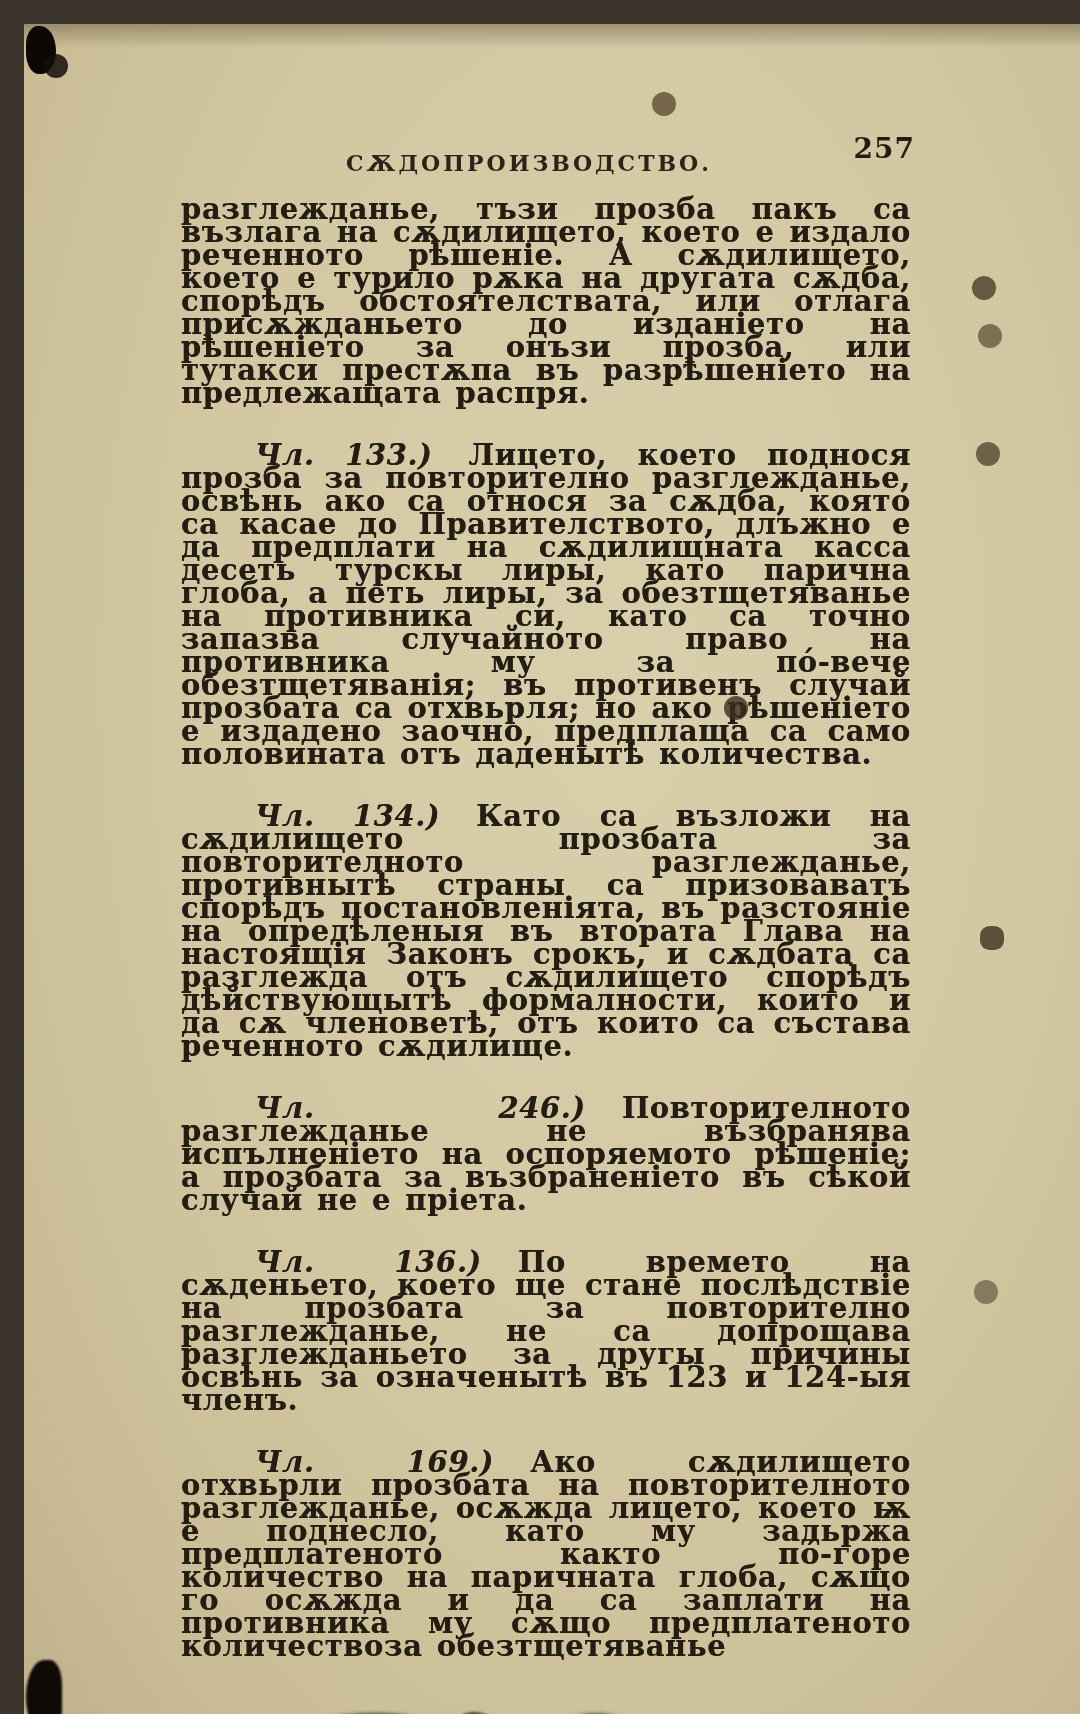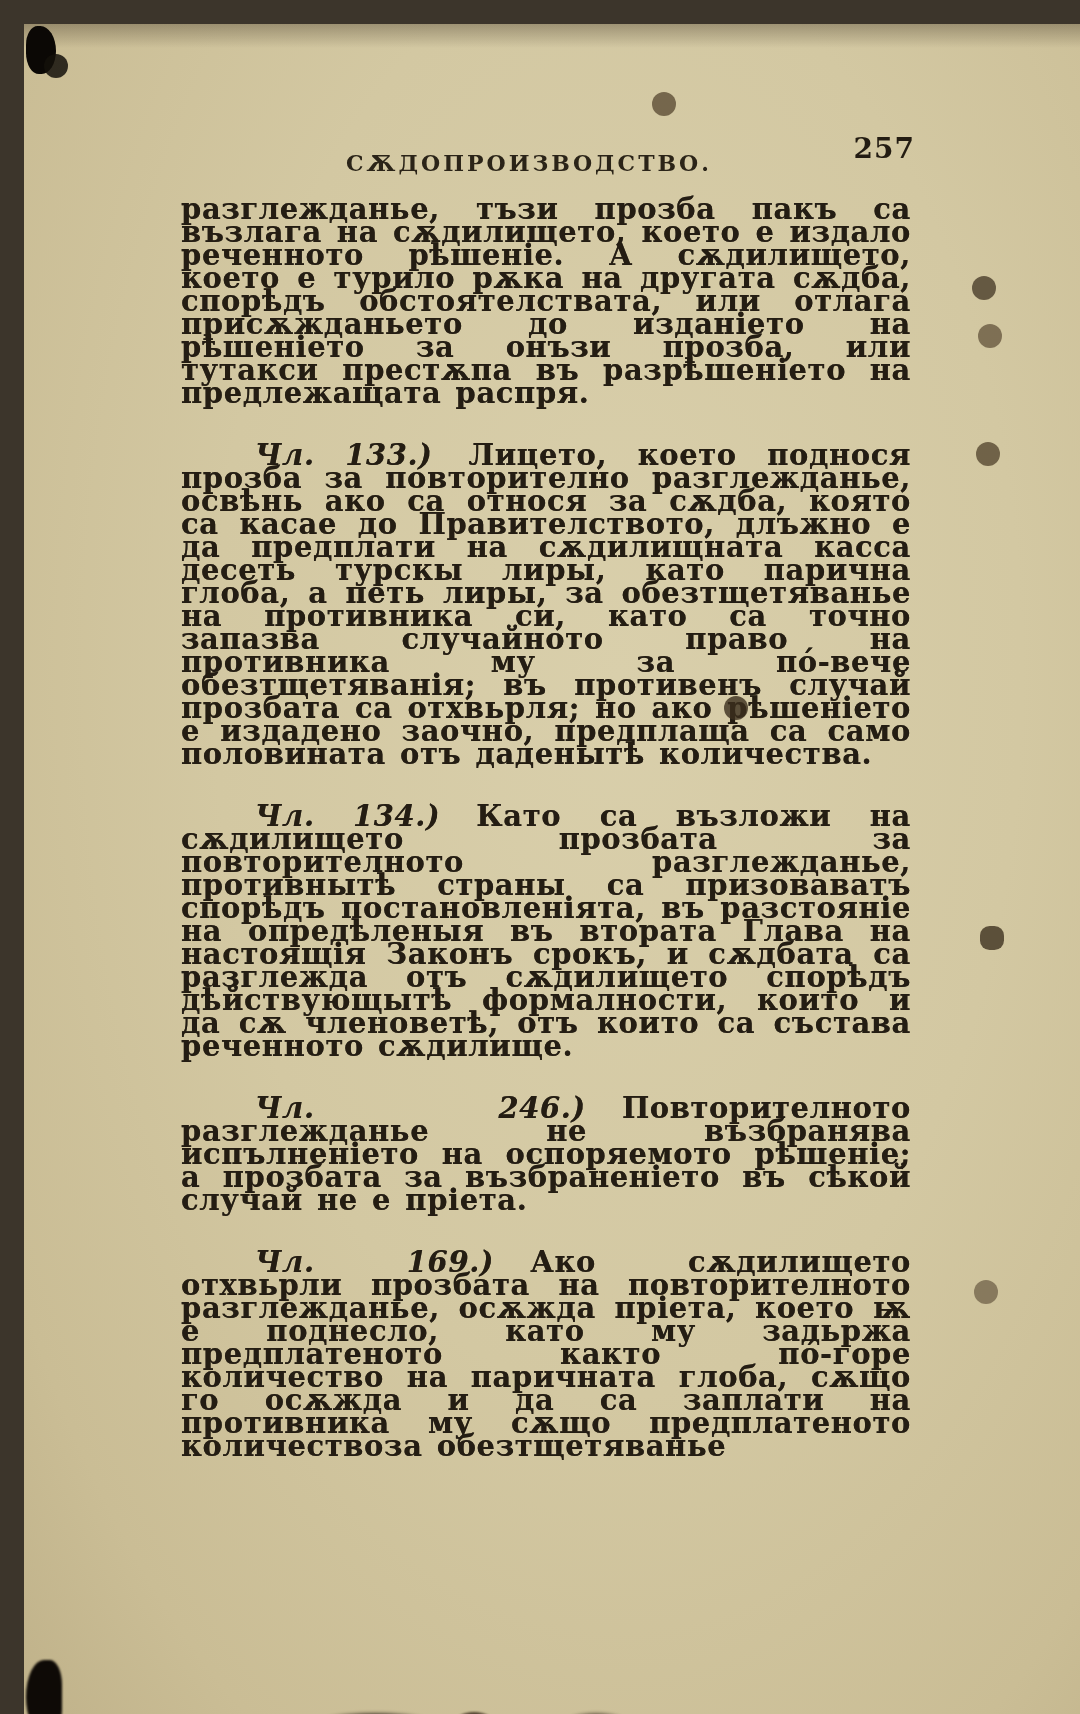--- a/index.html
+++ b/index.html
@@ -102,22 +102,23 @@
 
   <div class="text-block">
     <p class="cont">разглежданье, тъзи прозба пакъ са възлага на сѫдилището, което е издало реченното рѣшеніе. А сѫдилището, което е турило рѫка на другата сѫдба, спорѣдъ обстоятелствата, или отлага присѫжданьето до изданіето на рѣшеніето за онъзи прозба, или тутакси престѫпа въ разрѣшеніето на предлежащата распря.</p>
 
     <p class="article"><span class="article-label">Чл. 133.)</span><span class="article-text">Лицето, което поднося прозба за повторително разглежданье, освѣнь ако са относя за сѫдба, която са касае до Правителството, длъжно е да предплати на сѫдилищната касса десеть турскы лиры, като парична глоба, а петь лиры, за обезтщетяванье на противника си, като са точно запазва случайното право на противника му за пó-вече обезтщетяванія; въ противенъ случай прозбата са отхвьрля; но ако рѣшеніето е издадено заочно, предплаща са само половината отъ даденытѣ количества.</span></p>
 
     <p class="article"><span class="article-label">Чл. 134.)</span><span class="article-text">Като са възложи на сѫдилището прозбата за повторителното разглежданье, противнытѣ страны са призоваватъ спорѣдъ постановленіята, въ разстояніе на опредѣленыя въ втората Глава на настоящія Законъ срокъ, и сѫдбата са разглежда отъ сѫдилището спорѣдъ дѣйствующытѣ формалности, които и да сѫ членоветѣ, отъ които са състава реченното сѫдилище.</span></p>
 
     <p class="article"><span class="article-label">Чл. 246.)</span><span class="article-text">Повторителното разглежданье не възбранява испълненіето на оспоряемото рѣшеніе; а прозбата за възбраненіето въ сѣкой случай не е пріета.</span></p>
 
+    <p class="article"><span class="article-label">Чл. 136.)</span><span class="article-text">По времето на сѫденьето, което ще стане послѣдствіе на прозбата за повторително разглежданье, не са допрощава разглежданьето за другы причины освѣнь за означенытѣ въ 123 и 124-ыя членъ.</span></p>
 
-    <p class="article"><span class="article-label">Чл. 169.)</span><span class="article-text">Ако сѫдилището отхвьрли прозбата на повторителното разглежданье, осѫжда пріета, което ѭ е поднесло, като му задьржа предплатеното както пó-горе количество на паричната глоба, сѫщо го осѫжда и да са заплати на противника му сѫщо предплатеното количествоза обезтщетяванье</span></p>
+    <p class="article"><span class="article-label">Чл. 169.)</span><span class="article-text">Ако сѫдилището отхвьрли прозбата на повторителното разглежданье, осѫжда лицето, което ѭ е поднесло, като му задьржа предплатеното както пó-горе количество на паричната глоба, сѫщо го осѫжда и да са заплати на противника му сѫщо предплатеното количествоза обезтщетяванье</span></p>
   </div>
 
   <div class="stain stain-tl-1"></div>
   <div class="stain stain-tl-2"></div>
   <div class="stain mark-title"></div>
   <div class="stain speck-r1"></div>
   <div class="stain speck-r2"></div>
   <div class="stain speck-r3"></div>
   <div class="stain speck-r4"></div>
   <div class="stain speck-r5"></div>

